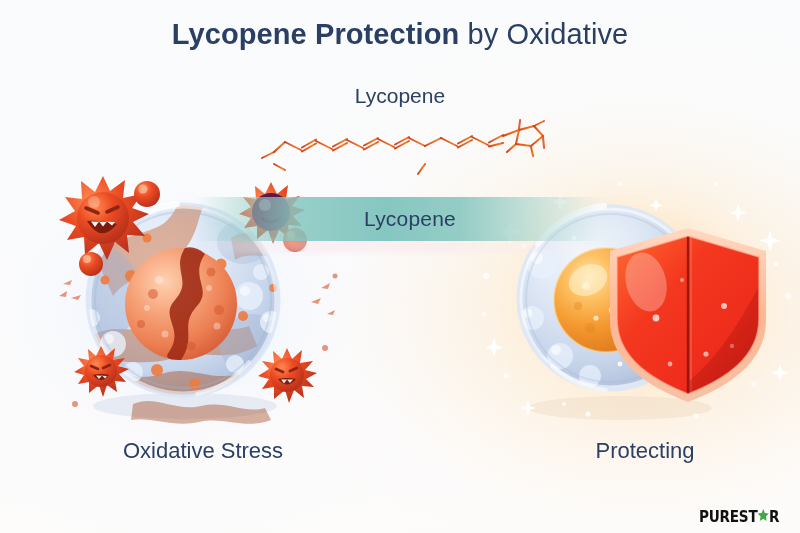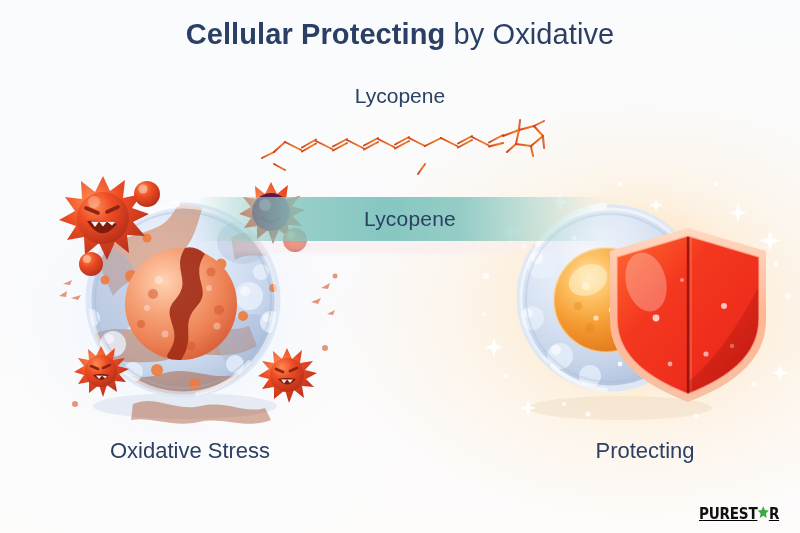--- a/index.html
+++ b/index.html
@@ -114,32 +114,31 @@
   
   .caption {
     position: absolute;
     top: 438px;
     font-size: 22px;
     font-weight: 400;
     color: #2b4064;
     text-align: center;
     width: 330px;
   }
-  .caption-left  { left: 25px; }
+  .caption-left  { left: 38px; }
   .caption-right { left: 480px; }
 
   
   .logo {
     position: absolute;
     right: 10px;
     bottom: 8px;
     display: flex;
-    align-items: center;
+    align-items: flex-end;
     height: 22px;
-    text-decoration: underline;
   }
   .logo-text {
     font-family: "DejaVu Sans", sans-serif;
     font-size: 15.5px;
     font-weight: 700;
     letter-spacing: -0.3px;
     color: #111111;
     line-height: 1;
     transform: scaleX(0.88);
     transform-origin: left center;
@@ -150,21 +149,21 @@
     margin: 0 -0.5px;
   }
 </style>
 </head>
 <body>
 
 <div id="infographic">
 
   <div class="title-wrap">
     <div class="title">
-      <span class="t-bold">Cellular Protecting</span><span class="t-reg"> by Oxidative</span>
+      <span class="t-bold">Lycopene Protection</span><span class="t-reg"> by Oxidative</span>
     </div>
   </div>
 
   <div class="molecule-label">Lycopene</div>
 
   <svg class="molecule" viewBox="0 0 290 70" xmlns="http://www.w3.org/2000/svg">
     <defs>
       <linearGradient id="molGrad" x1="0" y1="0" x2="1" y2="0">
         <stop offset="0%" stop-color="#c33d1c"></stop>
         <stop offset="25%" stop-color="#e25520"></stop>

